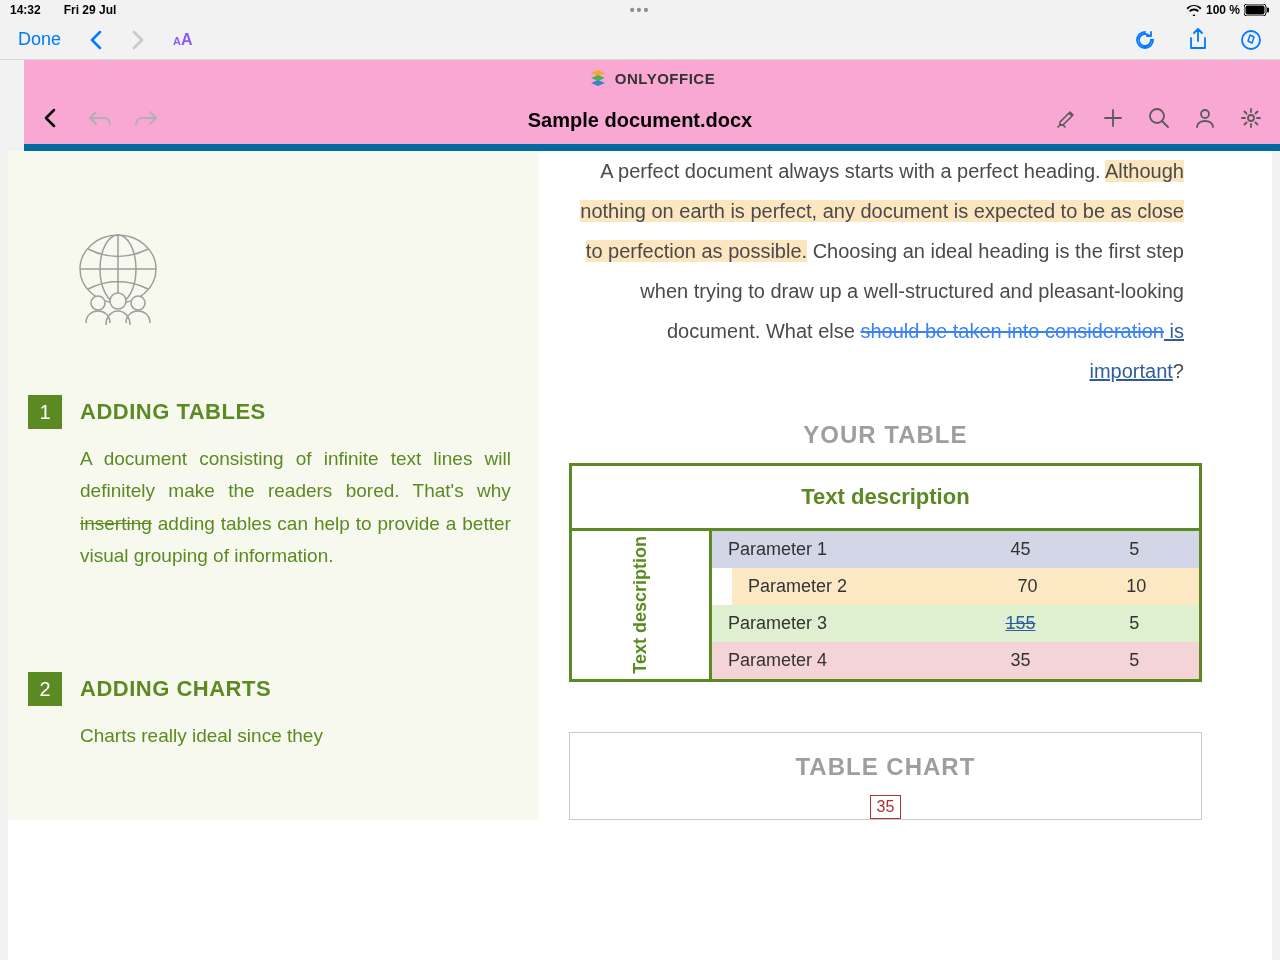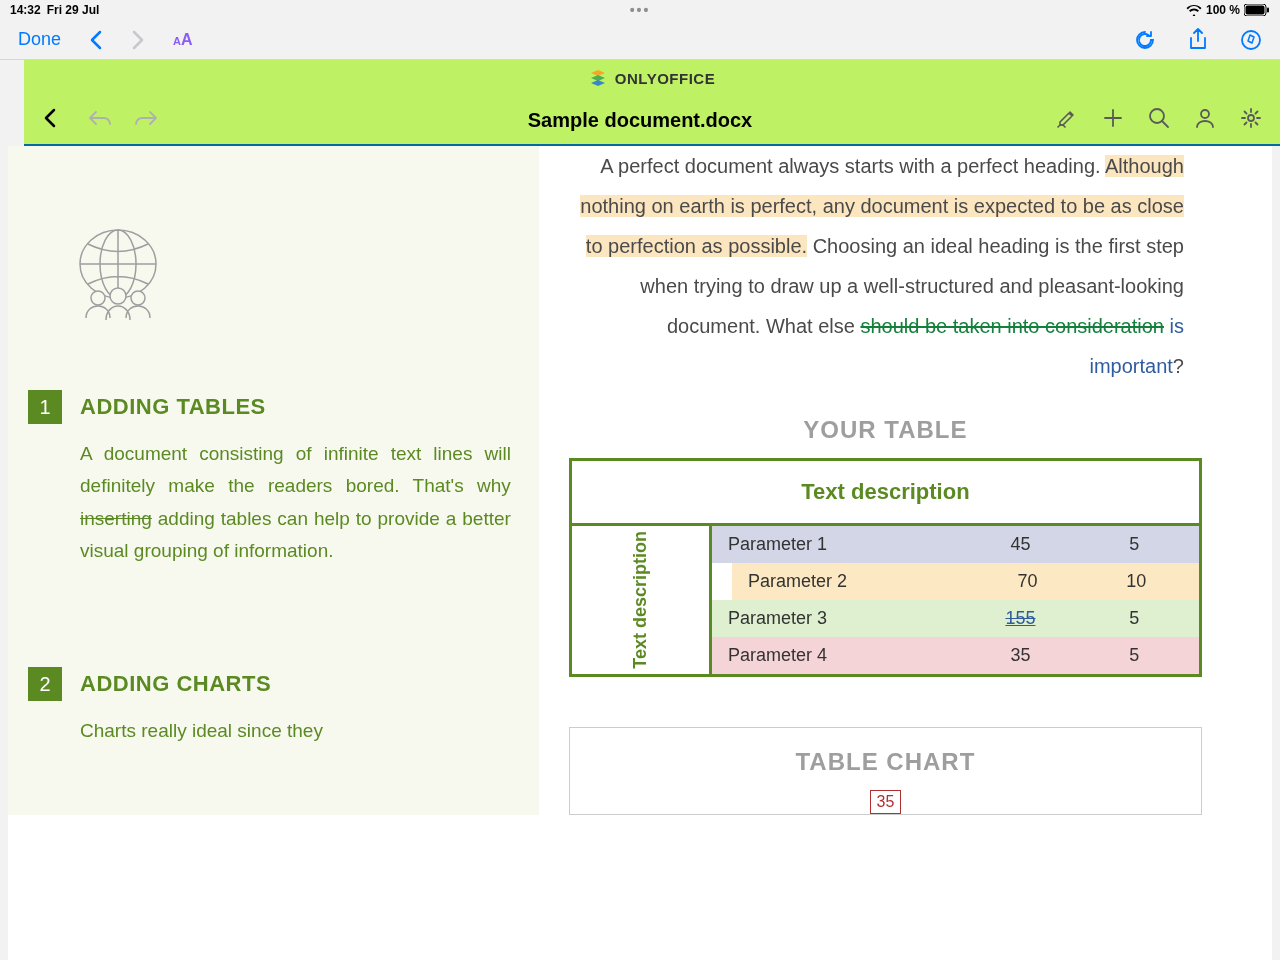--- a/index.html
+++ b/index.html
@@ -1,38 +1,38 @@
 <!DOCTYPE html>
 <html><head>
 <meta charset="utf-8">
 <style>
 * { box-sizing: border-box; margin: 0; padding: 0; }
 html, body { width: 1280px; height: 960px; font-family: -apple-system, Helvetica, Arial, sans-serif; background: #f2f2f2; overflow: hidden; }
 .status-bar { height: 20px; display: flex; align-items: center; padding: 0 10px; font-size: 12px; font-weight: 600; color: #000; background: #f2f2f2; justify-content: space-between; }
-.status-left { display: flex; gap: 6px; align-items: flex-end; }
+.status-left { display: flex; gap: 23px; align-items: flex-end; }
 .status-center { position: absolute; left: 50%; transform: translateX(-50%); color: #8e8e93; font-size: 14px; letter-spacing: 2px; }
 .status-right { display: flex; align-items: center; gap: 4px; justify-content: flex-end; }
 .browser-bar { height: 40px; display: flex; align-items: center; padding: 0 18px; background: #f2f2f2; border-bottom: 1px solid #d6d6d6; }
 .browser-left { display: flex; align-items: center; gap: 28px; }
 .done-btn { color: #007aff; font-size: 18px; }
 .brow-nav svg, .browser-right svg { display: block; }
 .browser-right { margin-left: auto; display: flex; align-items: center; gap: 32px; }
-.app-header { background: #bef264; border-bottom: 2px solid #0369a1; margin-left: 24px; }
+.app-header { background: #f9a8d4; border-bottom: 7px solid #0369a1; margin-left: 24px; }
 .app-header-top { height: 36px; display: flex; align-items: center; justify-content: center; gap: 8px; }
 .app-logo-text { font-weight: 700; font-size: 15px; color: #333; letter-spacing: 0.5px; }
 .app-header-main { height: 48px; display: flex; align-items: center; padding: 0 18px; }
 .filename { position: absolute; left: 50%; transform: translateX(-50%); font-size: 20px; font-weight: 600; color: #000; }
 .app-actions { margin-left: auto; display: flex; align-items: center; gap: 24px; }
 .doc-area { background: #fff; margin: 0 8px; height: calc(960px - 20px - 40px - 84px); overflow: hidden; position: relative; }
 .h1 { color: #5b8a22; font-size: 42px; font-weight: 400; text-align: right; padding: 0 20px 20px 0; }
 .h2 { color: #9e9e9e; font-size: 21px; font-weight: 700; letter-spacing: 1px; text-align: right; padding: 0 20px 24px 0; }
 .para { font-size: 20px; color: #4a4a4a; text-align: right; line-height: 2; padding: 0 18px 30px 0; }
 .hl { background: #fce6c0; }
-.strike { text-decoration: line-through; color: #15803d; }
-.insert { color: #2f5c9e; }
+.strike { text-decoration: line-through; color: #3b82f6; }
+.insert { color: #2f5c9e; text-decoration: underline; }
 .h3 { color: #9e9e9e; font-size: 24px; font-weight: 700; text-align: center; letter-spacing: 1px; margin-bottom: 14px; }
 .tbl { width: 100%; border: 3px solid #5b8a22; border-collapse: collapse; }
 .tbl-header { text-align: center; color: #5b8a22; font-size: 22px; font-weight: 700; padding: 18px 0; border-bottom: 3px solid #5b8a22; }
 .tbl-body { display: flex; }
 .tbl-side { width: 140px; border-right: 3px solid #5b8a22; display: flex; align-items: center; justify-content: center; }
 .tbl-side span { transform: rotate(-90deg); color: #5b8a22; font-weight: 700; font-size: 18px; white-space: nowrap; line-height: 1.2; }
 .tbl-rows { flex: 1; }
 .tbl-row { display: flex; padding: 8px 16px; font-size: 18px; color: #333; }
 .tbl-row .c1 { flex: 1.4; }
 .tbl-row .c2 { flex: 0.8; text-align: center; }

